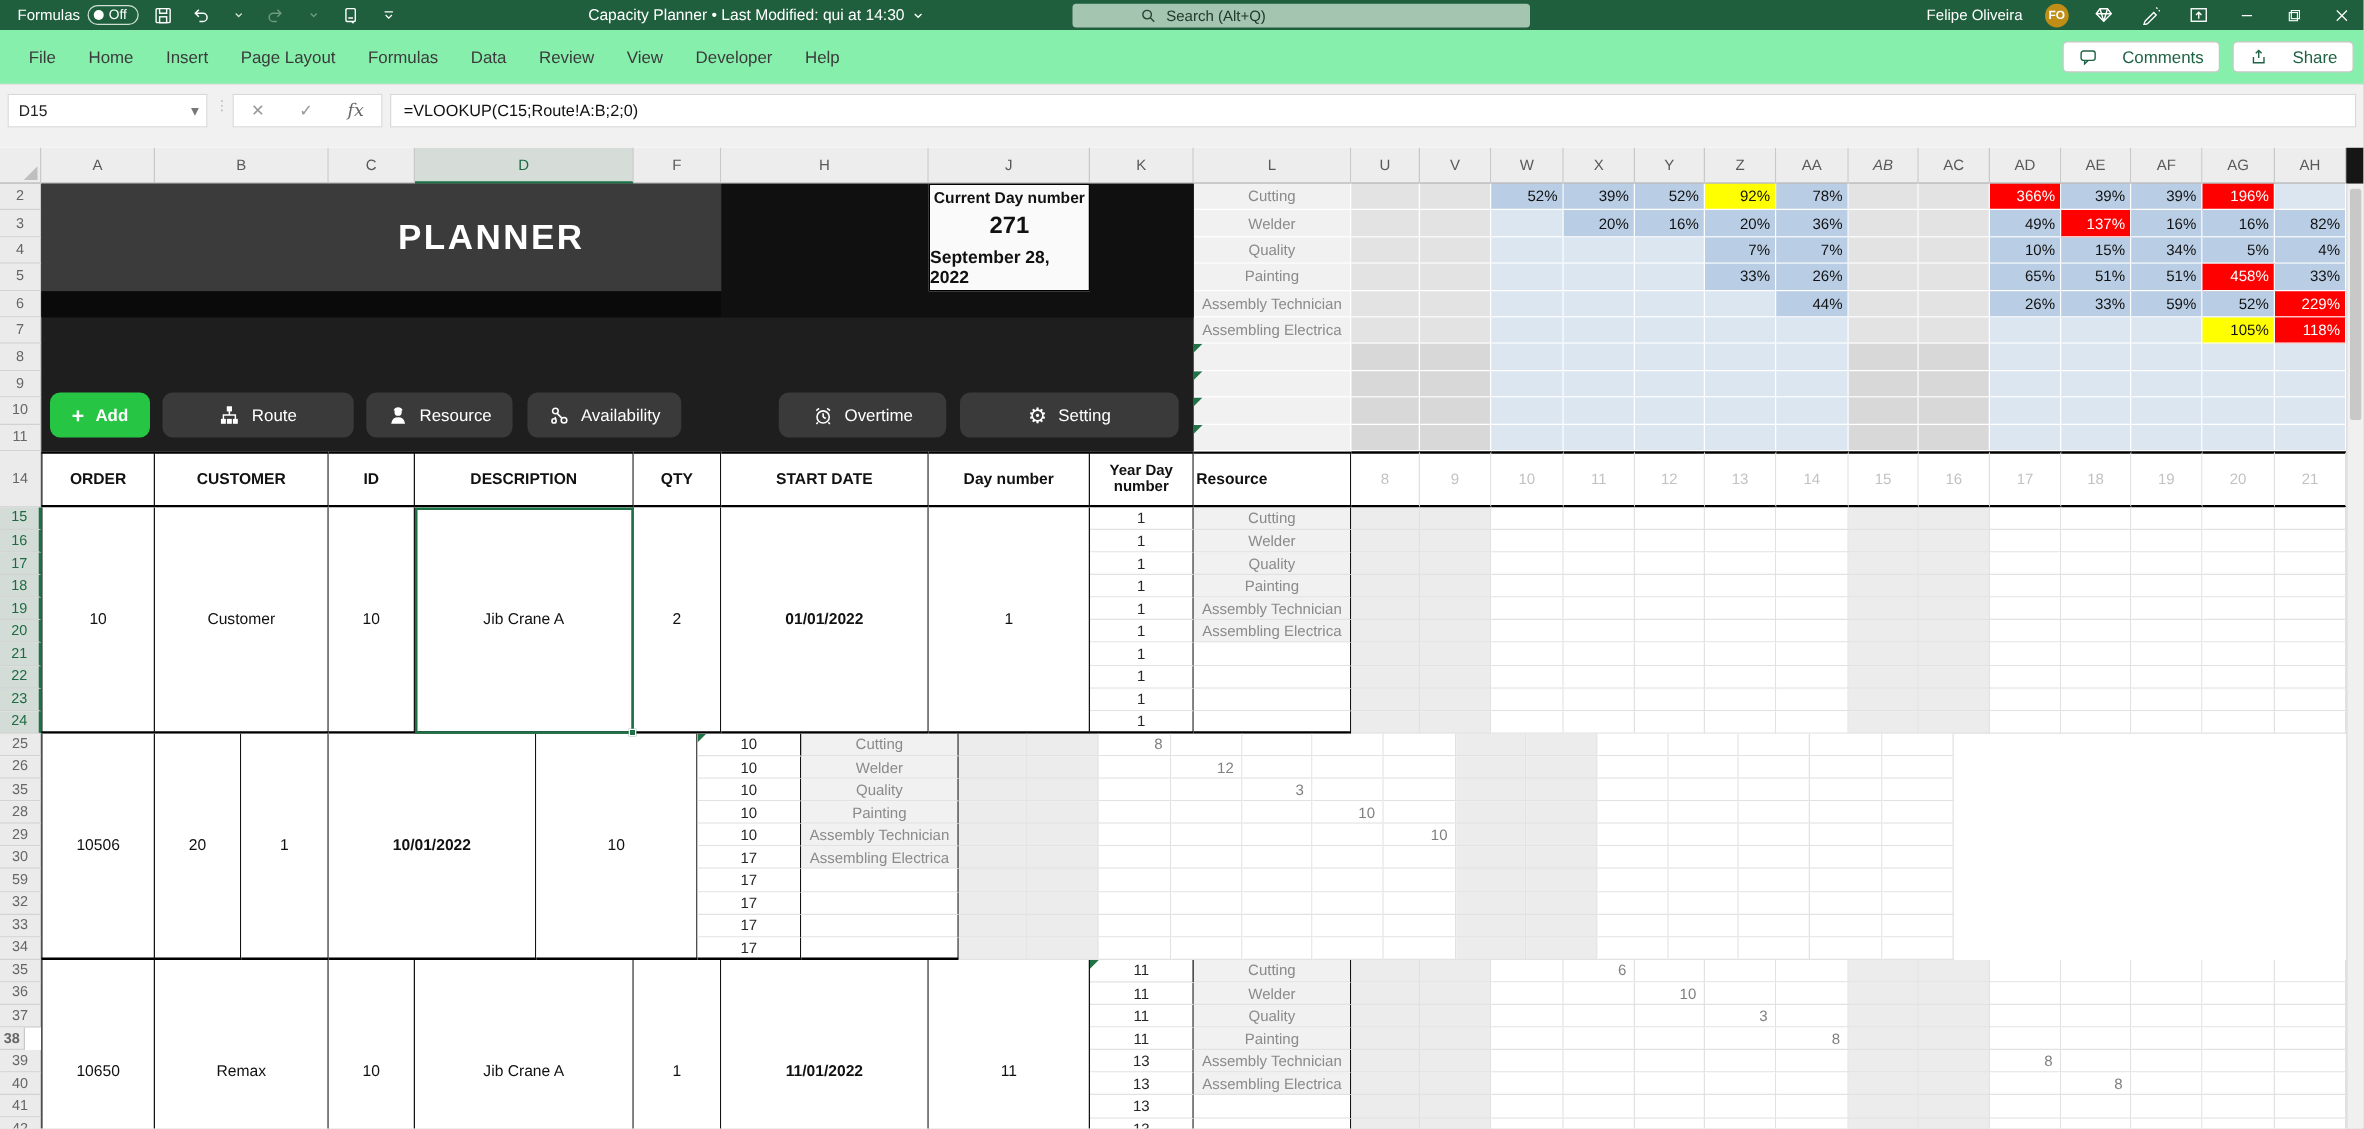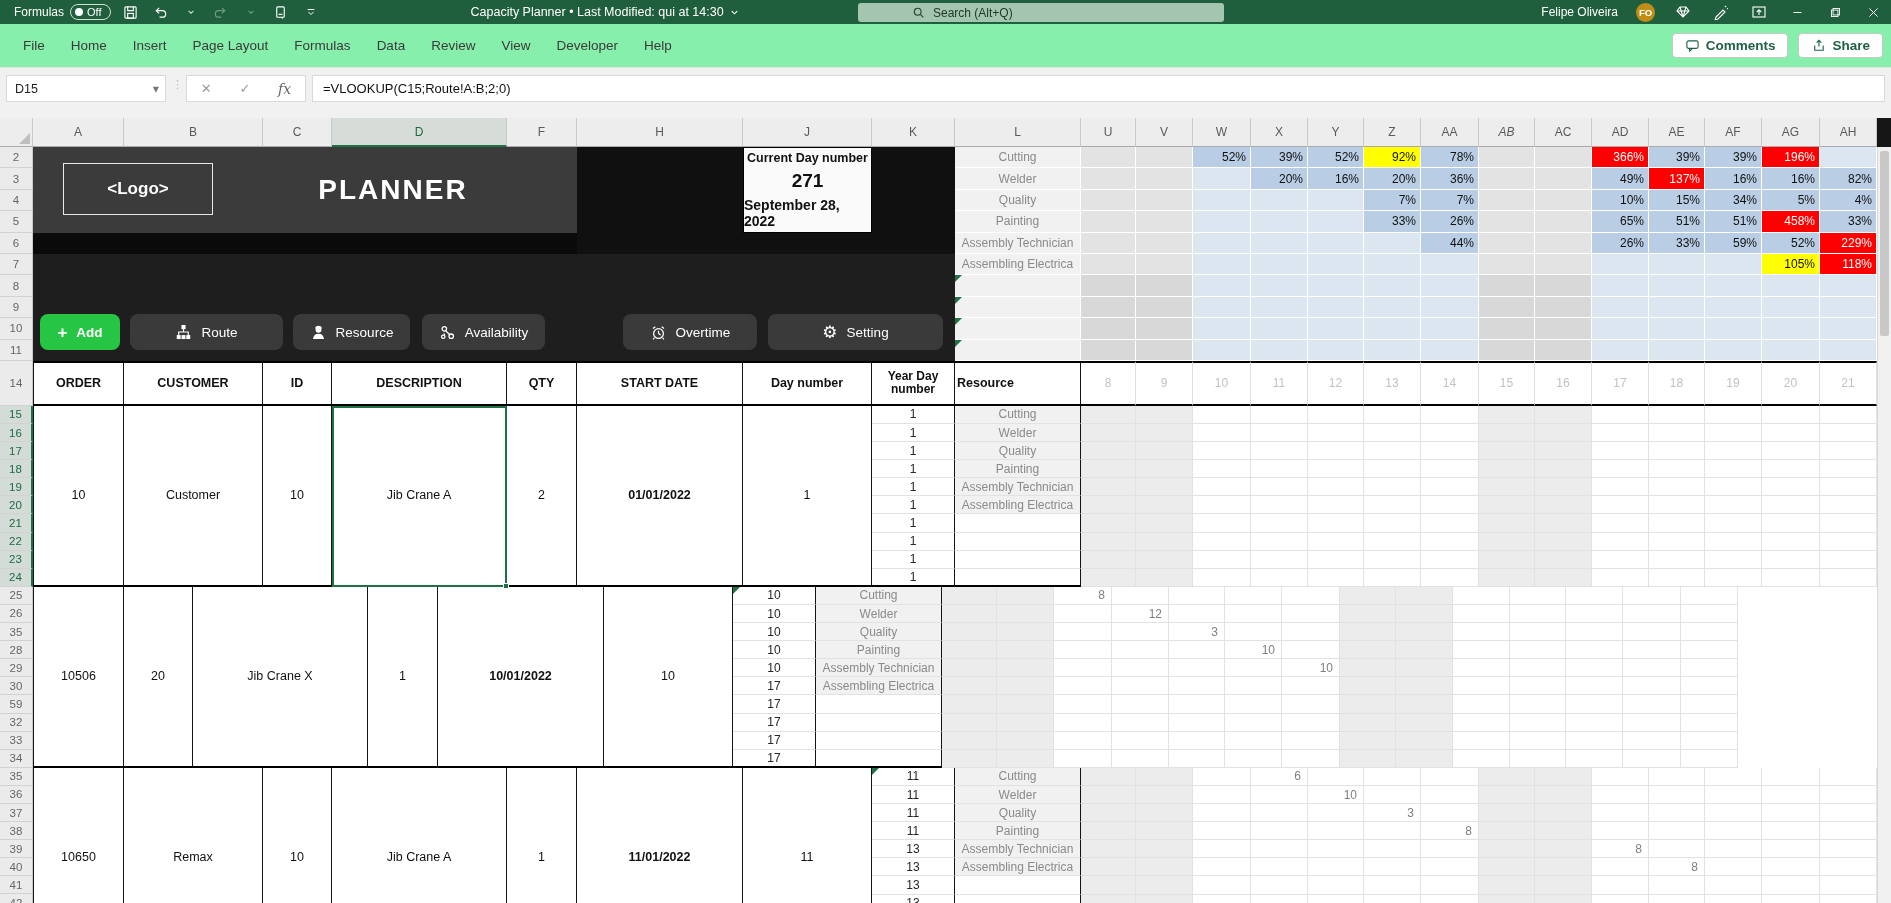--- a/index.html
+++ b/index.html
@@ -23,22 +23,22 @@
   .tb-right{position:absolute;right:8px;top:0;height:24px;display:flex;align-items:center;gap:18px;}
   .avatar{width:19px;height:19px;border-radius:50%;background:#C08E16;color:#fff;font-size:9.5px;
           display:flex;align-items:center;justify-content:center;font-weight:bold;}
 
   
   .ribbon{position:absolute;left:0;top:24px;width:1891px;height:44px;background:#86efac;
           border-bottom:1px solid #E3E1DF;display:flex;align-items:center;}
   .tabs{display:flex;gap:4px;padding-left:12px;}
   .tab{padding:6px 11px;font-size:13.5px;color:#3b3b3b;cursor:default;}
   .ribbon-right{margin-left:auto;display:flex;gap:10px;padding-right:8px;}
-  .rbtn{display:flex;align-items:center;gap:6px;border:1px solid #C9C7C5;background:#fff;
-        border-radius:4px;padding:4px 12px;color:#1F6244;font-size:13.5px;font-weight:bold;}
+  .rbtn{display:flex;align-items:center;gap:20px;border:1px solid #C9C7C5;background:#fff;
+        border-radius:4px;padding:4px 12px;color:#1F6244;font-size:13.5px;font-weight:normal;}
 
   
   .fbar{position:absolute;left:0;top:68px;width:1891px;height:50px;background:#F1F1F1;}
   .namebox{position:absolute;left:6px;top:7px;width:160px;height:27px;background:#fff;
            border:1px solid #D9D9D9;display:flex;align-items:center;font-size:12.5px;color:#222;
            padding-left:8px;}
   .namebox .dd{margin-left:auto;padding-right:6px;color:#777;}
   .fdots{position:absolute;left:172px;top:10px;color:#b5b5b5;font-size:11px;letter-spacing:0;}
   .fbtns{position:absolute;left:186px;top:7px;width:120px;height:27px;background:#fff;border:1px solid #D9D9D9;
          display:flex;align-items:center;justify-content:space-around;color:#9a9a9a;font-size:13px;}
@@ -343,21 +343,21 @@
         <div class="gut" style="width: 33px; height: 18.1px;">28</div>
         <div class="gut" style="width: 33px; height: 18.1px;">29</div>
         <div class="gut" style="width: 33px; height: 18.1px;">30</div>
         <div class="gut" style="width: 33px; height: 18.1px;">59</div>
         <div class="gut" style="width: 33px; height: 18.1px;">32</div>
         <div class="gut" style="width: 33px; height: 18.1px;">33</div>
         <div class="gut" style="width: 33px; height: 18.1px;">34</div>
         <div class="gut" style="width: 33px; height: 18.1px;">35</div>
         <div class="gut" style="width: 33px; height: 18.1px;">36</div>
         <div class="gut" style="width: 33px; height: 18.1px;">37</div>
-        <div class="gut" style="width: 33px; height: 18.1px;">38</div>
+        <div class="gut" style="width: 20px; height: 18.1px; font-weight: bold;">38</div>
         <div class="gut" style="width: 33px; height: 18.1px;">39</div>
         <div class="gut" style="width: 33px; height: 18.1px;">40</div>
         <div class="gut" style="width: 33px; height: 18.1px;">41</div>
         <div class="gut" style="width: 33px; height: 18.1px;">42</div>
       </div>
     <div class="content" id="content">
 
       <div class="caprow">
           <div class="cap-spacer" style="width: 922px; height: 21.4px;"></div>
           <div class="cell capcell lbl" style="width: 126px; height: 21.4px;">Cutting</div>
@@ -750,21 +750,20 @@
               <div class="cell" style="width: 56px; height: 18.1px;"></div>
               <div class="cell" style="width: 57px; height: 18.1px;"></div>
               <div class="cell" style="width: 58px; height: 18.1px;"></div>
               <div class="cell" style="width: 57px; height: 18.1px;"></div>
             </div>
           </div>
         </div>
         <div class="block">
           <div class="mcell mfirst" style="width: 91px; height: 181px;">10506</div>
           <div class="mcell" style="width: 69px; height: 181px;">20</div>
-          <div class="mcell blue" style="width: 175px; height: 181px;">Jib Crane X</div>
           <div class="mcell" style="width: 70px; height: 181px;">1</div>
           <div class="mcell" style="width: 166px; height: 181px; font-weight: bold;">10/01/2022</div>
           <div class="mcell blue" style="width: 129px; height: 181px;">10</div>
           <div class="rcol">
             <div class="rrow">
               <div class="cell kcell tri" style="width: 83px; height: 18.1px;">10</div>
               <div class="cell lcell lbl" style="width: 126px; height: 18.1px;">Cutting</div>
               <div class="cell wkC" style="width: 55px; height: 18.1px;"></div>
               <div class="cell wkC" style="width: 57px; height: 18.1px;"></div>
               <div class="cell loadn" style="width: 58px; height: 18.1px;">8</div>
@@ -1096,23 +1095,20 @@
               <div class="cell" style="width: 57px; height: 18.1px;"></div>
               <div class="cell" style="width: 58px; height: 18.1px;"></div>
               <div class="cell" style="width: 57px; height: 18.1px;"></div>
             </div>
           </div>
         </div>
         <div class="banner">
         <div class="bn-tr"></div>
         <div class="bn-panel"></div>
         <div class="bn-strip"></div>
-        <div class="logo">
-            <span>&lt;Logo&gt;</span>
-          </div>
         <div class="planner">PLANNER</div>
         <div class="daybox">
           <div class="db-l1">Current Day number</div>
           <div class="db-l2">271</div>
           <div class="db-l3">September 28, 2022</div>
         </div>
         <div id="bbtns">
             <div class="bbtn add" style="left: 7px; width: 80px;">
               <span><span class="plus">+</span></span>
               <span>Add</span>

